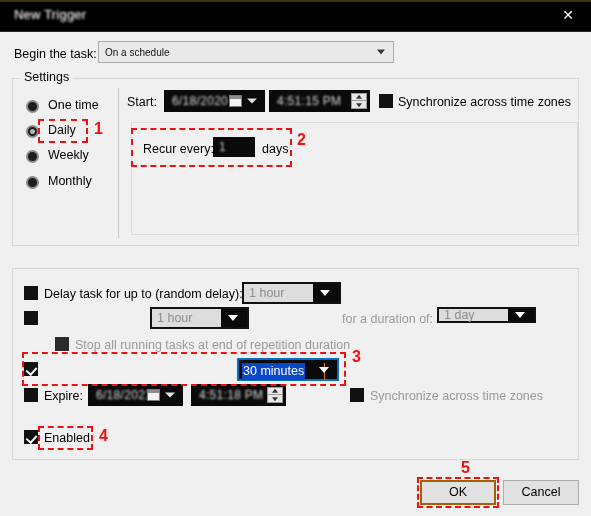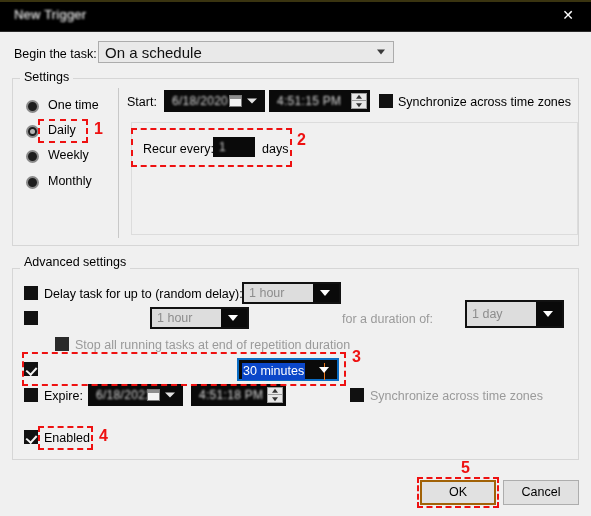--- a/index.html
+++ b/index.html
@@ -38,21 +38,21 @@
     position:absolute;border:1px solid #d6d6d6;box-sizing:border-box;background:transparent;
   }
   .grouptitle{
     position:absolute;background:#f0f0f0;padding:0 4px;font-size:12.5px;white-space:nowrap;
   }
 
   
   .combo{
     position:absolute;box-sizing:border-box;
     background:#e9e9e9;border:1px solid #acacac;
-    font-size:15px;color:#111;
+    font-size:10px;color:#111;
   }
   .combo .ctext{position:absolute;left:6px;top:50%;transform:translateY(-50%);white-space:nowrap;}
   .combo .chev{
     position:absolute;right:8px;top:50%;transform:translateY(-50%);
     width:0;height:0;border-left:4px solid transparent;border-right:4px solid transparent;
     border-top:5px solid #3a3a3a;
   }
   
   .combo-dark{
     position:absolute;box-sizing:border-box;
@@ -214,38 +214,37 @@
   <div class="lbl" style="left:398px;top:95px;">Synchronize across time zones</div>
 
   <div class="panel" style="left:131px;top:122px;width:447px;height:113px;"></div>
   <div class="lbl" style="left:143px;top:142px;">Recur every:</div>
   <div class="numbox" style="left:213px;top:137px;width:42px;height:20px;">
     <span class="ntext">1</span>
   </div>
   <div class="lbl" style="left:262px;top:142px;">days</div>
 
   <div class="groupbox" style="left:12px;top:268px;width:567px;height:192px;"></div>
-  <div class="grouptitle" style="left:20px;top:255px;">Advanced settings</div>
 
   <div class="cbx" style="left:24px;top:286px;"></div>
   <div class="lbl" style="left:44px;top:287px;">Delay task for up to (random delay):</div>
   <div class="combo-dark" style="left:242px;top:282px;width:99px;height:22px;">
     <span class="ctext">1 hour</span>
     <span class="cbtn"></span>
     <span class="chev"></span>
   </div>
 
   <div class="cbx" style="left:24px;top:311px;"></div>
   <div class="combo-dark" style="left:150px;top:307px;width:99px;height:22px;">
     <span class="ctext">1 hour</span>
     <span class="cbtn"></span>
     <span class="chev"></span>
   </div>
   <div class="lbl dis" style="left:342px;top:312px;">for a duration of:</div>
-  <div class="combo-dark" style="left:437px;top:300px;width:99px;height:28px;margin-left:28px;">
+  <div class="combo-dark" style="left:437px;top:307px;width:99px;height:16px;">
     <span class="ctext">1 day</span>
     <span class="cbtn"></span>
     <span class="chev"></span>
   </div>
 
   <div class="cbx dis" style="left:55px;top:337px;"></div>
   <div class="lbl dis" style="left:75px;top:338px;">Stop all running tasks at end of repetition duration</div>
 
   <div class="cbx checked" style="left:24px;top:362px;"></div>
   <div class="combo-sel" style="left:237px;top:358px;width:102px;height:23px;text-align:right;">

